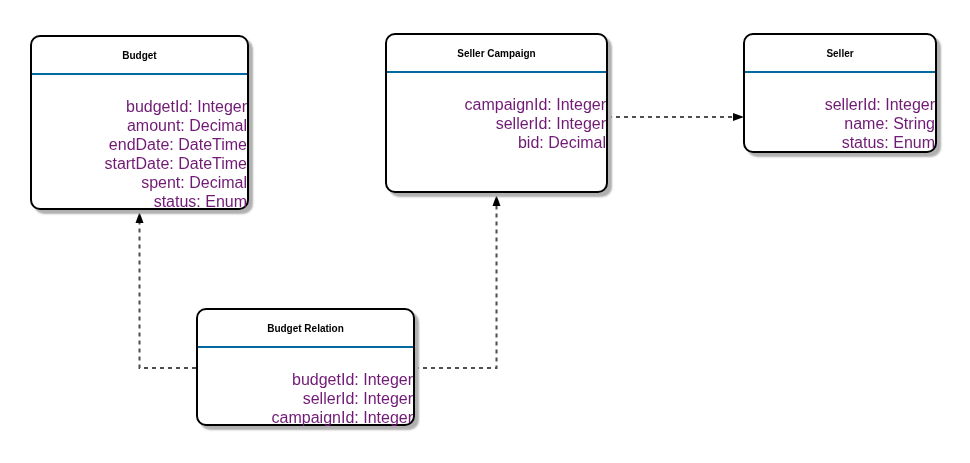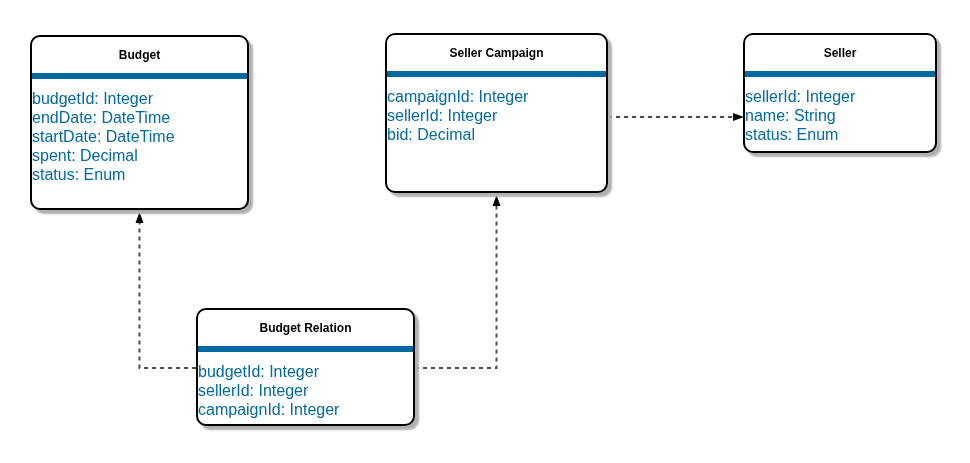--- a/index.html
+++ b/index.html
@@ -23,30 +23,30 @@
     box-shadow: 4px 4px 2px #b0b0b0;
     box-sizing: border-box;
     z-index: 2;
   }
   .entity-title {
     height: 36px;
     display: flex;
     align-items: center;
     justify-content: center;
     font-weight: bold;
-    font-size: 12px;
+    font-size: 10px;
     color: #000000;
-    border-bottom: 6px solid #0369a1;
+    border-bottom: 2px solid #0369a1;
   }
   .entity-fields {
-    padding-top: 10px;
-    text-align: left;
+    padding-top: 22px;
+    text-align: right;
     font-size: 16px;
     line-height: 19px;
-    color: #0369a1;
+    color: #701a75;
   }
   #entity-budget          { left: 30px;  top: 35px;  width: 219px; height: 175px; }
   #entity-seller-campaign { left: 385px; top: 33px;  width: 223px; height: 160px; }
   #entity-seller          { left: 743px; top: 33px;  width: 194px; height: 120px; }
   #entity-budget-relation { left: 196px; top: 308px; width: 219px; height: 118px; }
   svg.connectors {
     position: absolute;
     left: 0;
     top: 0;
     z-index: 1;
@@ -72,20 +72,21 @@
     </defs>
     <path class="edge" d="M608,117 L733,117" marker-end="url(#arrowhead)"></path>
     <path class="edge" d="M196,368 L139.5,368 L139.5,223" marker-end="url(#arrowhead)"></path>
     <path class="edge" d="M415,368 L496.5,368 L496.5,206" marker-end="url(#arrowhead)"></path>
   </svg>
 
   <div class="entity" id="entity-budget">
     <div class="entity-title">Budget</div>
     <div class="entity-fields">
       <div>budgetId: Integer</div>
+      <div>amount: Decimal</div>
       <div>endDate: DateTime</div>
       <div>startDate: DateTime</div>
       <div>spent: Decimal</div>
       <div>status: Enum</div>
     </div>
   </div>
 
   <div class="entity" id="entity-seller-campaign">
     <div class="entity-title">Seller Campaign</div>
     <div class="entity-fields">

